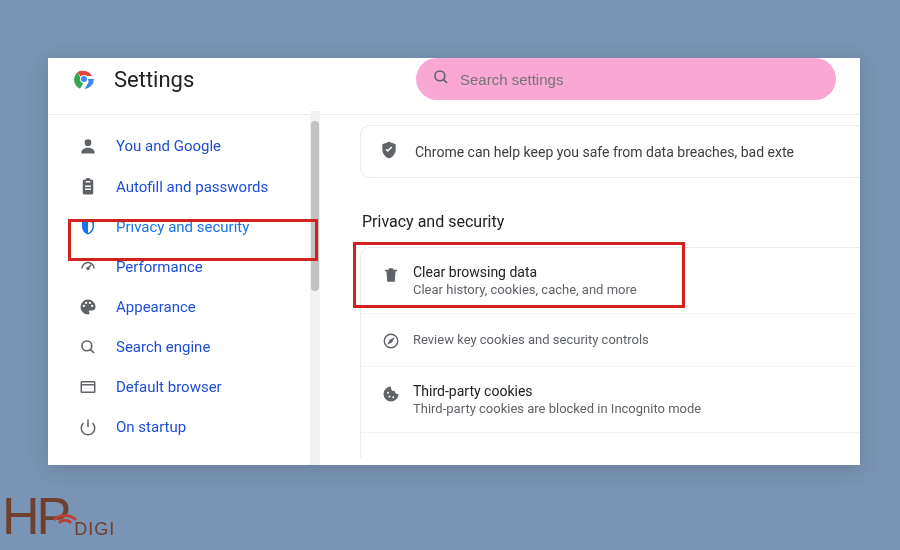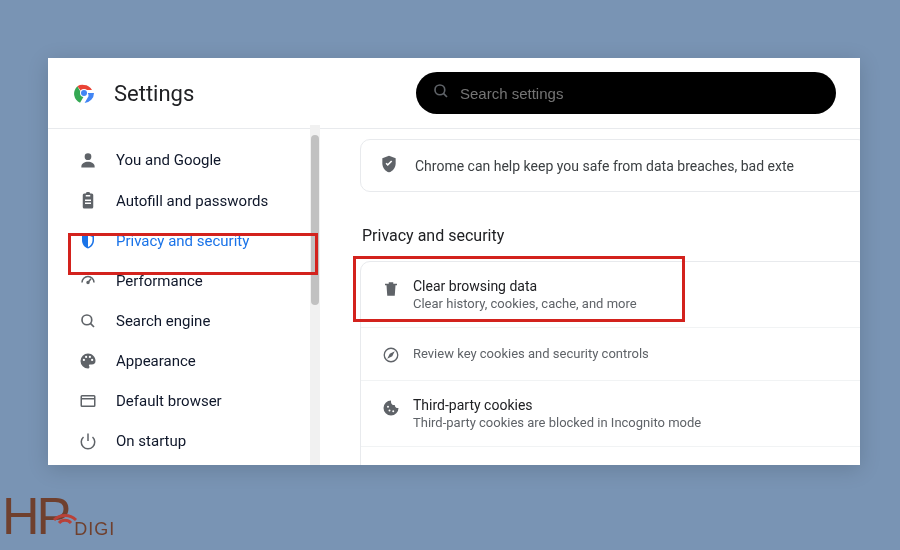--- a/index.html
+++ b/index.html
@@ -7,41 +7,41 @@
     width: 900px; height: 550px; background: #7994b4;
     font-family: "Segoe UI", Roboto, Arial, sans-serif;
     position: relative; overflow: hidden;
   }
   .window {
     position: absolute; left: 48px; top: 58px; right: 40px; bottom: 85px;
     background: #fff; box-shadow: 0 4px 20px rgba(0,0,0,.15);
     overflow: hidden;
   }
   .header {
-    display: flex; align-items: center; padding: 14px 24px 14px 24px;
+    display: flex; align-items: center; padding: 0 24px 14px 24px;
     border-bottom: 1px solid #e8eaed;
   }
   .chrome-logo { width: 24px; height: 24px; margin-right: 18px; flex-shrink:0; }
   .title { font-size: 22px; color: #202124; font-weight: 400; }
   .search-wrap {
-    margin-left: auto; width: 420px; background: #000000;
+    margin-left: auto; width: 420px; background: #f9a8d4;
     border-radius: 22px; display: flex; align-items: center;
     padding: 10px 16px;
   }
   .search-wrap input {
     border: none; outline: none; background: transparent;
     font-size: 15px; color: #5f6368; width: 100%;
   }
   .body { display: flex; height: calc(100% - 64px); }
   .sidebar {
     width: 258px; padding-top: 10px; position: relative; flex-shrink:0;
   }
   .sb-item {
     display: flex; align-items: center; gap: 18px;
-    padding: 11px 0 11px 30px; font-size: 15px; color: #0f172a;
+    padding: 11px 0 11px 30px; font-size: 15px; color: #1d4ed8;
     cursor: pointer; border-radius: 0 22px 22px 0;
   }
   .sb-item.active { color: #1a73e8; }
   .sb-icon { width: 20px; display:flex; justify-content:center; color:#5f6368; flex-shrink:0; }
   .sb-item.active .sb-icon { color:#1a73e8; }
   .annot {
     position: absolute; border: 3px solid #d3221d; pointer-events: none;
   }
   .annot.sb { left: 20px; top: 104px; width: 250px; height: 42px; }
   .scrollbar {
@@ -150,35 +150,35 @@
               <path d="M4 14a8 8 0 1 1 16 0"></path>
               <line x1="12" y1="14" x2="16" y2="9"></line>
               <circle cx="12" cy="14" r="1.3" fill="currentColor"></circle>
             </svg>
         </span>
         <span>Performance</span>
       </div>
 
       <div class="sb-item">
         <span class="sb-icon">
+          <svg width="18" height="18" viewBox="0 0 24 24" fill="currentColor">
+              <path d="M12 2a10 10 0 0 0 0 20c1 0 2-.8 2-2 0-.5-.2-1-.6-1.4-.3-.4-.4-1 0-1.4.3-.4.8-.6 1.4-.6H17a5 5 0 0 0 5-5c0-5-4.5-9.6-10-9.6zM6.5 12A1.5 1.5 0 1 1 8 10.5 1.5 1.5 0 0 1 6.5 12zm3-4A1.5 1.5 0 1 1 11 6.5 1.5 1.5 0 0 1 9.5 8zm5 0A1.5 1.5 0 1 1 16 6.5 1.5 1.5 0 0 1 14.5 8zm3 4A1.5 1.5 0 1 1 19 10.5 1.5 1.5 0 0 1 17.5 12z"></path>
+            </svg>
+        </span>
+        <span>Appearance</span>
+      </div>
+
+      <div class="sb-item">
+        <span class="sb-icon">
           <svg width="18" height="18" viewBox="0 0 24 24" fill="none" stroke="currentColor" stroke-width="2.2">
               <circle cx="10.5" cy="10.5" r="6.5"></circle>
               <line x1="20" y1="20" x2="15.2" y2="15.2"></line>
             </svg>
         </span>
         <span>Search engine</span>
-      </div>
-
-      <div class="sb-item">
-        <span class="sb-icon">
-          <svg width="18" height="18" viewBox="0 0 24 24" fill="currentColor">
-              <path d="M12 2a10 10 0 0 0 0 20c1 0 2-.8 2-2 0-.5-.2-1-.6-1.4-.3-.4-.4-1 0-1.4.3-.4.8-.6 1.4-.6H17a5 5 0 0 0 5-5c0-5-4.5-9.6-10-9.6zM6.5 12A1.5 1.5 0 1 1 8 10.5 1.5 1.5 0 0 1 6.5 12zm3-4A1.5 1.5 0 1 1 11 6.5 1.5 1.5 0 0 1 9.5 8zm5 0A1.5 1.5 0 1 1 16 6.5 1.5 1.5 0 0 1 14.5 8zm3 4A1.5 1.5 0 1 1 19 10.5 1.5 1.5 0 0 1 17.5 12z"></path>
-            </svg>
-        </span>
-        <span>Appearance</span>
       </div>
 
       <div class="sb-item">
         <span class="sb-icon">
           <svg width="18" height="18" viewBox="0 0 24 24" fill="none" stroke="currentColor" stroke-width="2">
               <rect x="3" y="5" width="18" height="14" rx="1"></rect>
               <line x1="3" y1="9" x2="21" y2="9"></line>
             </svg>
         </span>
         <span>Default browser</span>

